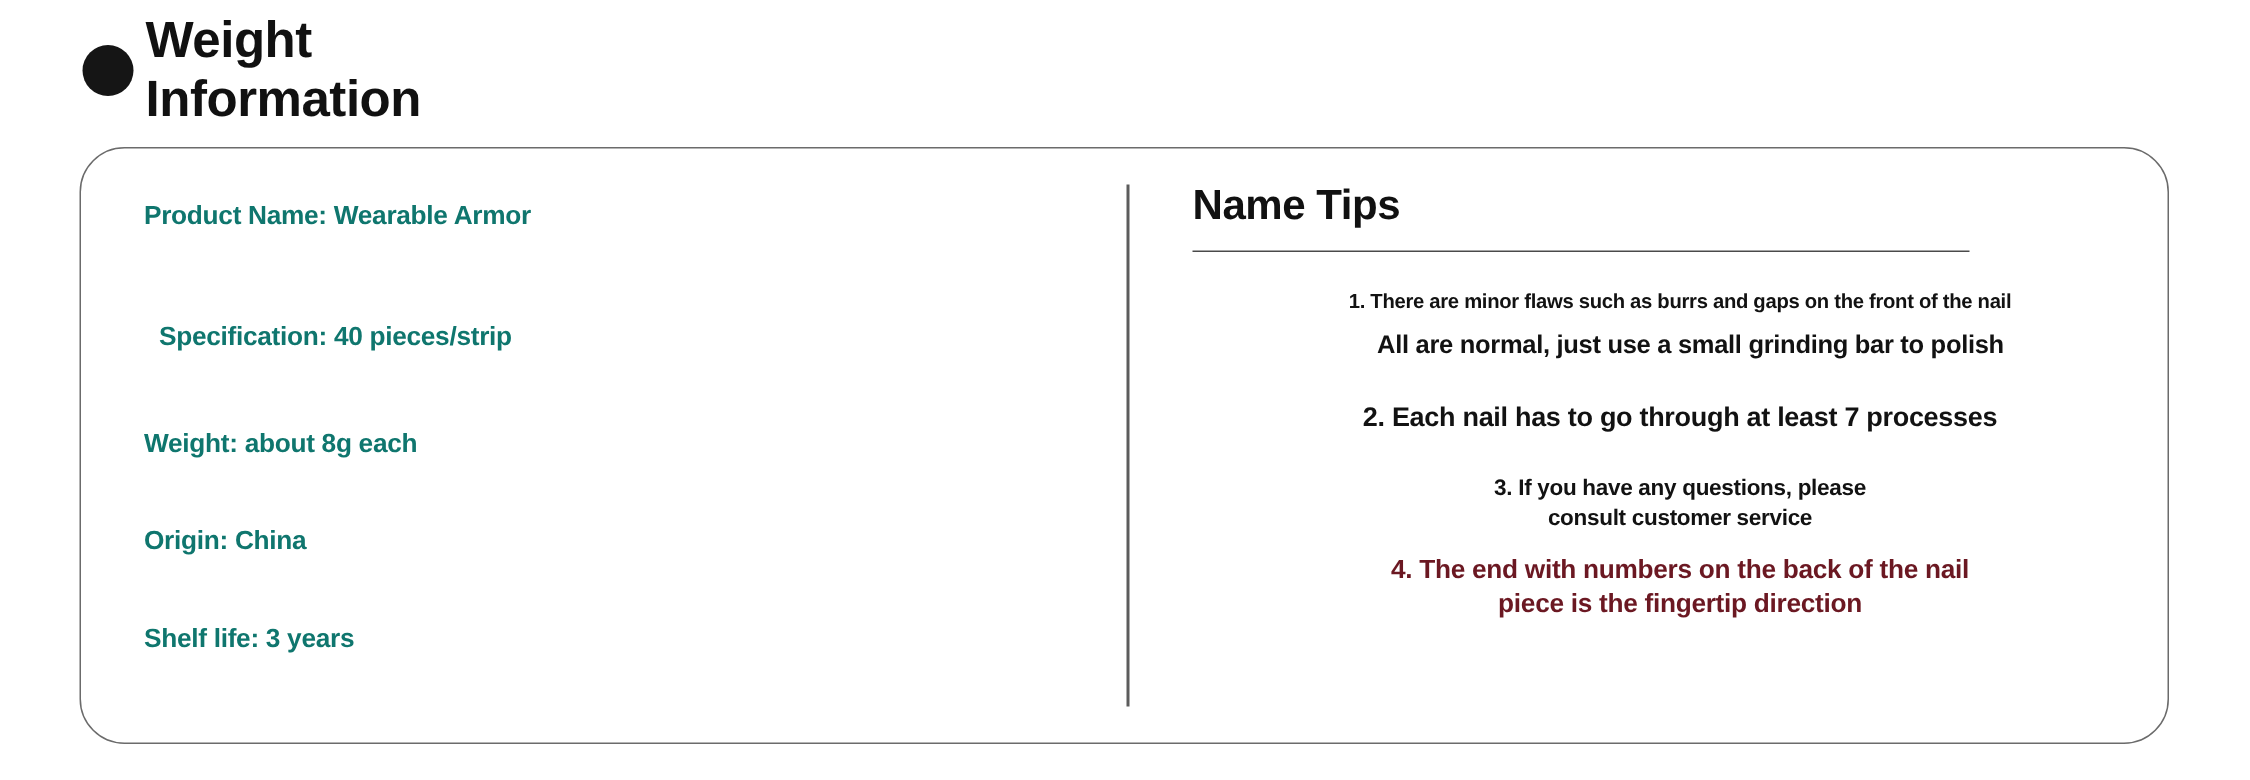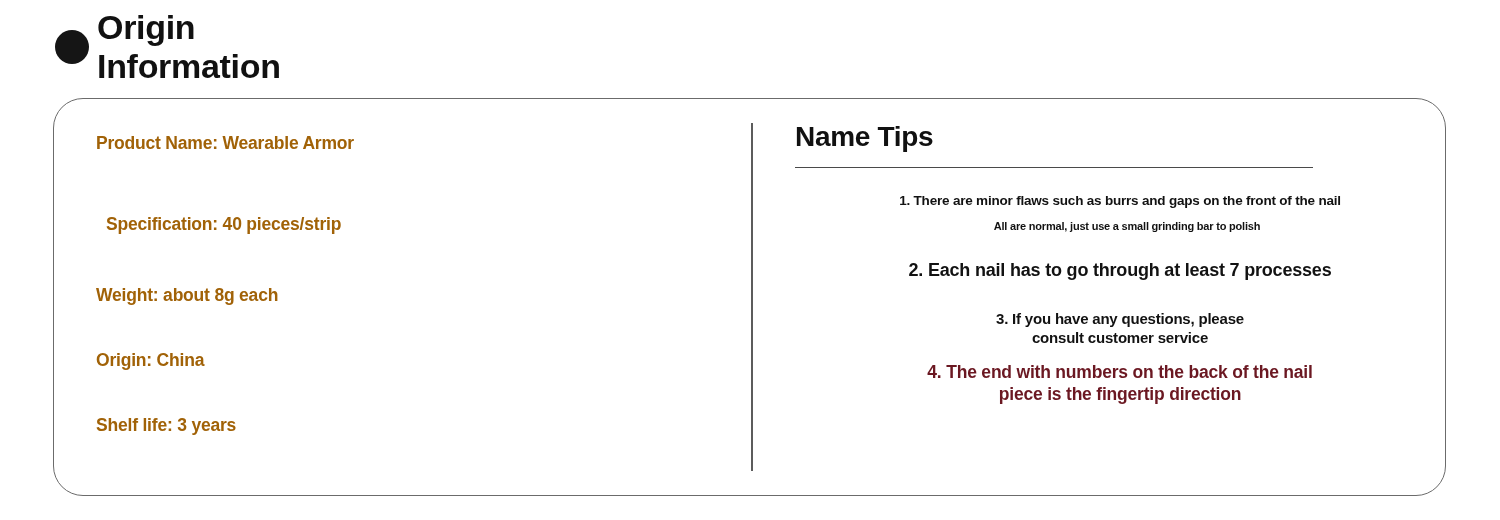--- a/index.html
+++ b/index.html
@@ -76,21 +76,21 @@
     flex: 1;
     box-sizing: border-box;
     padding: 22px 0 0 44px;
     position: relative;
   }
 
   
   .spec-line {
     font-size: 17.5px;
     font-weight: bold;
-    color: #a16207;
+    color: #0f766e;
     letter-spacing: -0.2px;
     line-height: 1.42;
     position: relative;
     display: inline-block;
   }
 
   .l-name      { position: absolute; left: 42px; top: 32px;  }
   .l-spec      { position: absolute; left: 52px; top: 113px; }
   .l-weight    { position: absolute; left: 42px; top: 184px; }
   .l-origin    { position: absolute; left: 42px; top: 249px; }
@@ -128,21 +128,21 @@
     letter-spacing: -0.2px;
     line-height: 1.3;
     white-space: pre-line;
     text-align: center;
   }
   .tip-1 {
     font-size: 13.5px;
     margin-bottom: 9px;
   }
   .tip-1-sub {
-    font-size: 11px;
+    font-size: 17px;
     font-weight: bold;
     margin-left: 14px;
     margin-bottom: 26px;
     color: #121212;
   }
   .tip-2 {
     font-size: 18px;
     margin-bottom: 26px;
   }
   .tip-3 {
@@ -155,21 +155,21 @@
   }
 
   .ghost-r1 { left: 814px; top: 206px; width: 515px; height: 20px; }
   .ghost-r2 { left: 824px; top: 243px; width: 388px; height: 20px; }
 </style>
 </head>
 <body>
 
 <div class="header">
   <div class="bullet-dot"></div>
-  <div class="header-title">Origin
+  <div class="header-title">Weight
 Information</div>
 </div>
 
 <div class="card">
 
   <div class="left-pane">
     <div class="ghost g1"></div>
     <div class="ghost g2"></div>
     <div class="ghost g3"></div>
     <div class="ghost g4"></div>

